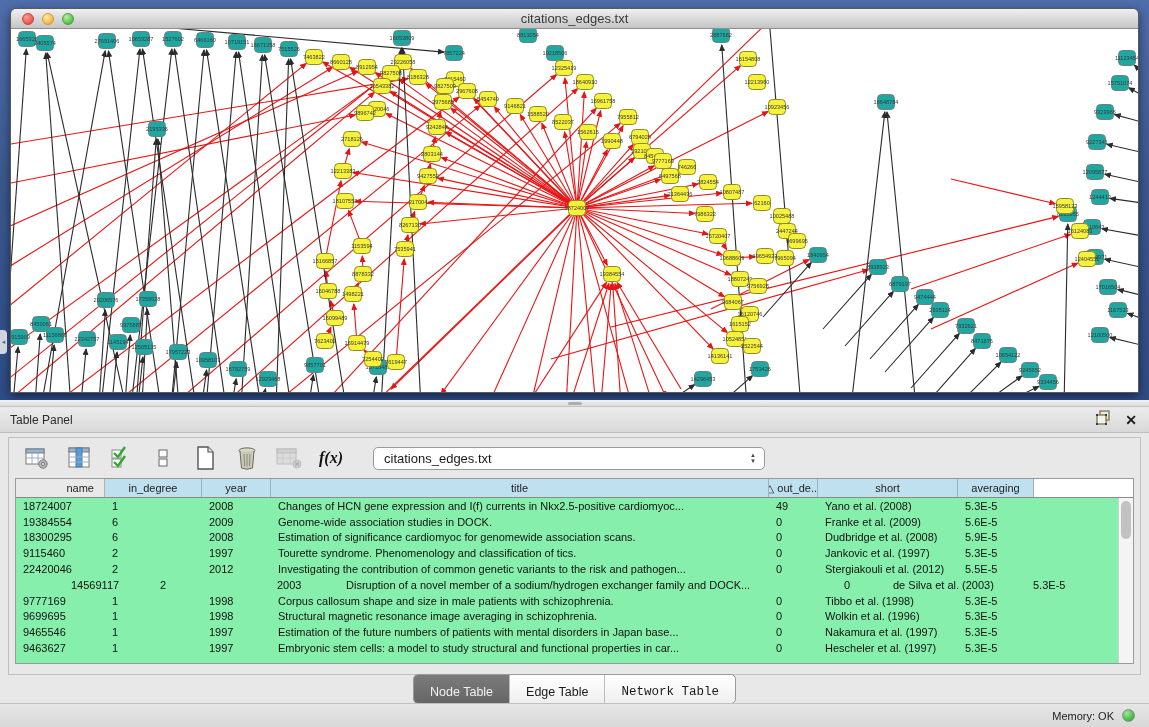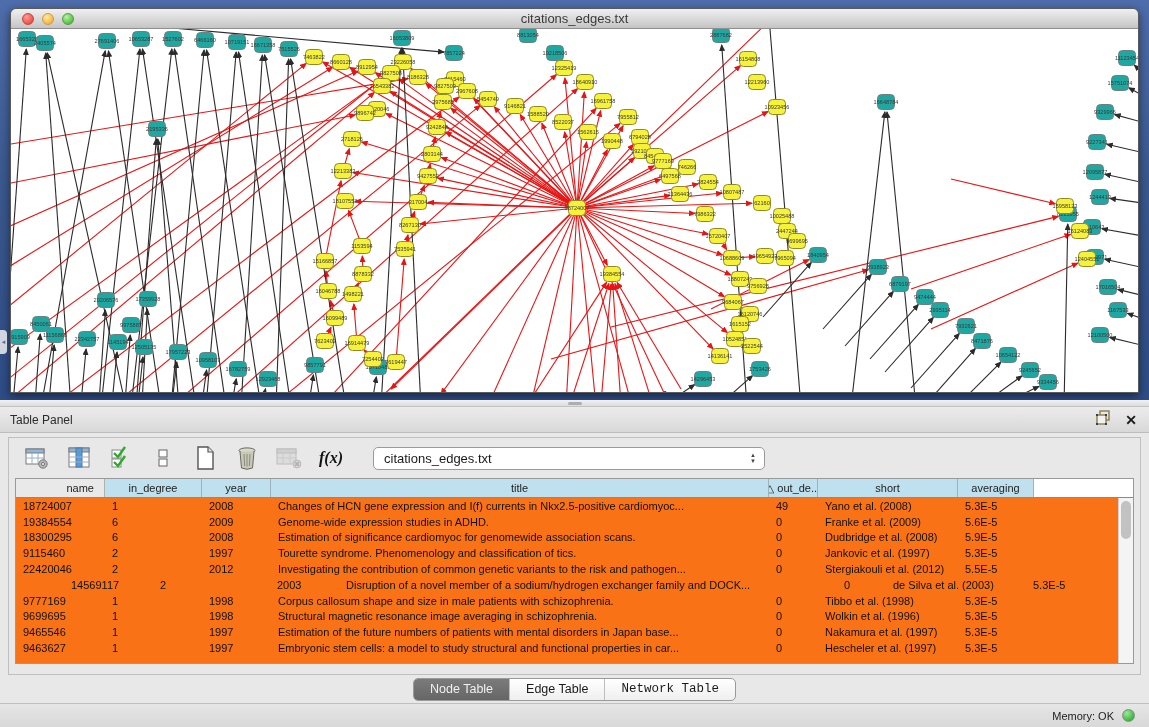--- a/index.html
+++ b/index.html
@@ -39,36 +39,36 @@
 
   #content-box { margin:4px 8px 0 8px; height:238px; border:1px solid #bfbfbf; background:#e8e8e8; }
   #toolbar { height:40px; display:flex; align-items:center; padding-left:14px; }
   .tool { margin-right:14px; display:flex; align-items:center; justify-content:center; width:28px; height:28px;text-align:center; }
   #fx-label { font-family:"Liberation Serif", serif; font-style:italic; font-weight:bold; font-size:16px; color:#111; }
   #table-dropdown { margin-left:14px; width:392px; height:23px; background:#fff; border:1px solid #9a9a9a;
     border-radius:5px; display:flex; align-items:center; font-size:13px; color:#1a1a1a; }
   #table-dropdown .dd-text { flex:1; padding-left:10px; }
   #table-dropdown .dd-arrows { font-size:6px; color:#444; line-height:6px; padding-right:8px; text-align:center; }
 
-  #table-wrap { margin:0 6px 6px 6px; height:186px; background:#f97316; border:1px solid #999; position:relative; overflow:hidden; }
+  #table-wrap { margin:0 6px 6px 6px; height:186px; background:#86efac; border:1px solid #999; position:relative; overflow:hidden; }
   #thead { display:flex; height:19px; border-bottom:1px solid #8a8a8a; background:#fff; }
   .th { font-size:11px; color:#222; border-right:1px solid #9ab4c0; background:#bfe0ee;
         display:flex; align-items:center; justify-content:center; overflow:hidden; white-space:nowrap; }
   .th-gray { background:#e9e9e9; border-right:1px solid #b0b0b0; justify-content:flex-end; padding-right:10px; }
   .th-fill { background:#fff; border-right:none; flex:1; }
   .tr { display:flex; height:15.8px; align-items:center; }
   .td { font-size:11px; color:#111; padding-left:7px; overflow:hidden; white-space:nowrap; }
   #vscroll { position:absolute; right:0; top:19px; bottom:0; width:15px; background:#f4f4f4; border-left:1px solid #d0d0d0; }
   #vscroll .thumb { position:absolute; left:2px; right:2px; top:3px; height:38px; background:#c2c2c2; border-radius:6px; }
 
   
   #tabs-row { height:28px; display:flex; align-items:center; justify-content:center; }
   #seg { display:flex; border:1px solid #9a9a9a; border-radius:5px; overflow:hidden;
          background:linear-gradient(180deg,#ffffff,#efefef); }
-  .seg-tab { font-size:12.5px; color:#1a1a1a; padding:3px 16px 4px 16px; border-right:1px solid #bdbdbd; }
+  .seg-tab { font-size:12.5px; color:#1a1a1a; padding:10px 16px 4px 16px; border-right:1px solid #bdbdbd; }
   .seg-tab:last-child { border-right:none;font-family:Liberation Mono, monospace; }
   .seg-active { background:linear-gradient(180deg,#7b7b7b,#666666); color:#f0f0f0; }
 
   
   #status-bar { flex:1; background:linear-gradient(180deg,#e6e6e6,#d8d8d8); border-top:1px solid #c0c0c0;
     display:flex; align-items:center; justify-content:flex-end; }
   #memory-label { font-size:11px; color:#222; margin-right:8px; }
   #memory-dot { width:13px; height:13px; border-radius:50%; margin-right:14px;
     background:radial-gradient(circle at 35% 30%,#9ce89a,#44bb44 65%,#2f9a2f); border:1px solid #8a8a8a; }
 </style>
@@ -645,21 +645,21 @@
             <div class="td" style="width: 69px;">2008</div>
             <div class="td" style="width: 498px;">Changes of HCN gene expression and I(f) currents in Nkx2.5-positive cardiomyoc...</div>
             <div class="td" style="width: 49px;">49</div>
             <div class="td" style="width: 140px;">Yano et al. (2008)</div>
             <div class="td" style="width: 76px;">5.3E-5</div>
           </div>
           <div class="tr">
             <div class="td" style="width: 89px;">19384554</div>
             <div class="td" style="width: 97px;">6</div>
             <div class="td" style="width: 69px;">2009</div>
-            <div class="td" style="width: 498px;">Genome-wide expression studies in ADHD.</div>
+            <div class="td" style="width: 498px;">Genome-wide association studies in DOCK.</div>
             <div class="td" style="width: 49px;">0</div>
             <div class="td" style="width: 140px;">Franke et al. (2009)</div>
             <div class="td" style="width: 76px;">5.6E-5</div>
           </div>
           <div class="tr">
             <div class="td" style="width: 89px;">18300295</div>
             <div class="td" style="width: 97px;">6</div>
             <div class="td" style="width: 69px;">2008</div>
             <div class="td" style="width: 498px;">Estimation of significance cardiomyoc for genomewide association scans.</div>
             <div class="td" style="width: 49px;">0</div>

